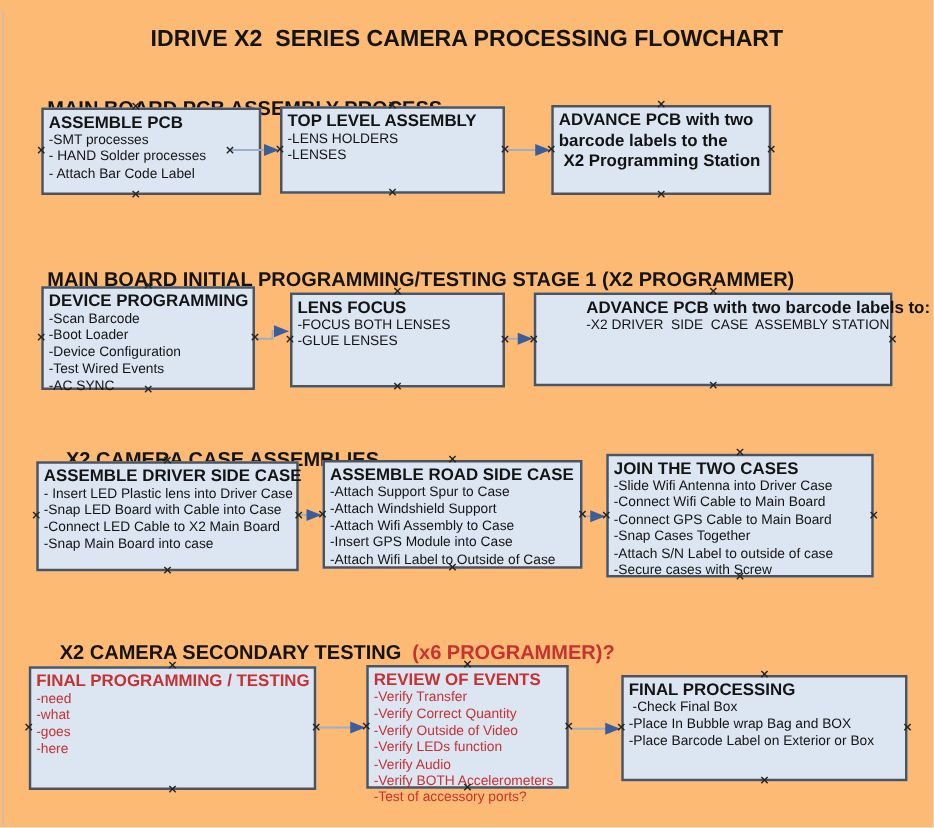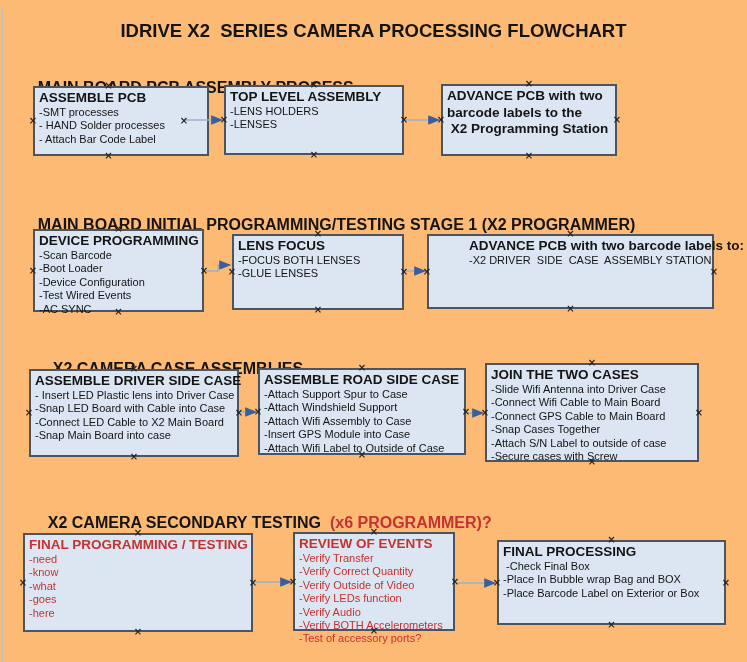--- a/index.html
+++ b/index.html
@@ -167,21 +167,20 @@
     <div class="box-item">-Connect Wifi Cable to Main Board</div>
     <div class="box-item">-Connect GPS Cable to Main Board</div>
     <div class="box-item">-Snap Cases Together</div>
     <div class="box-item">-Attach S/N Label to outside of case</div>
     <div class="box-item">-Secure cases with Screw</div>
   </div>
 
   <div class="fc-box red" style="left:23px; top:533px; width:230px; height:99px;">
     <div class="box-title">FINAL PROGRAMMING / TESTING</div>
     <div class="box-item">-need</div>
-    <div class="box-item">-know</div>
     <div class="box-item">-what</div>
     <div class="box-item">-goes</div>
     <div class="box-item">-here</div>
   </div>
   <div class="fc-box red" style="left:293px; top:532px; width:162px; height:99px;">
     <div class="box-title">REVIEW OF EVENTS</div>
     <div class="box-item">-Verify Transfer</div>
     <div class="box-item">-Verify Correct Quantity</div>
     <div class="box-item">-Verify Outside of Video</div>
     <div class="box-item">-Verify LEDs function</div>

